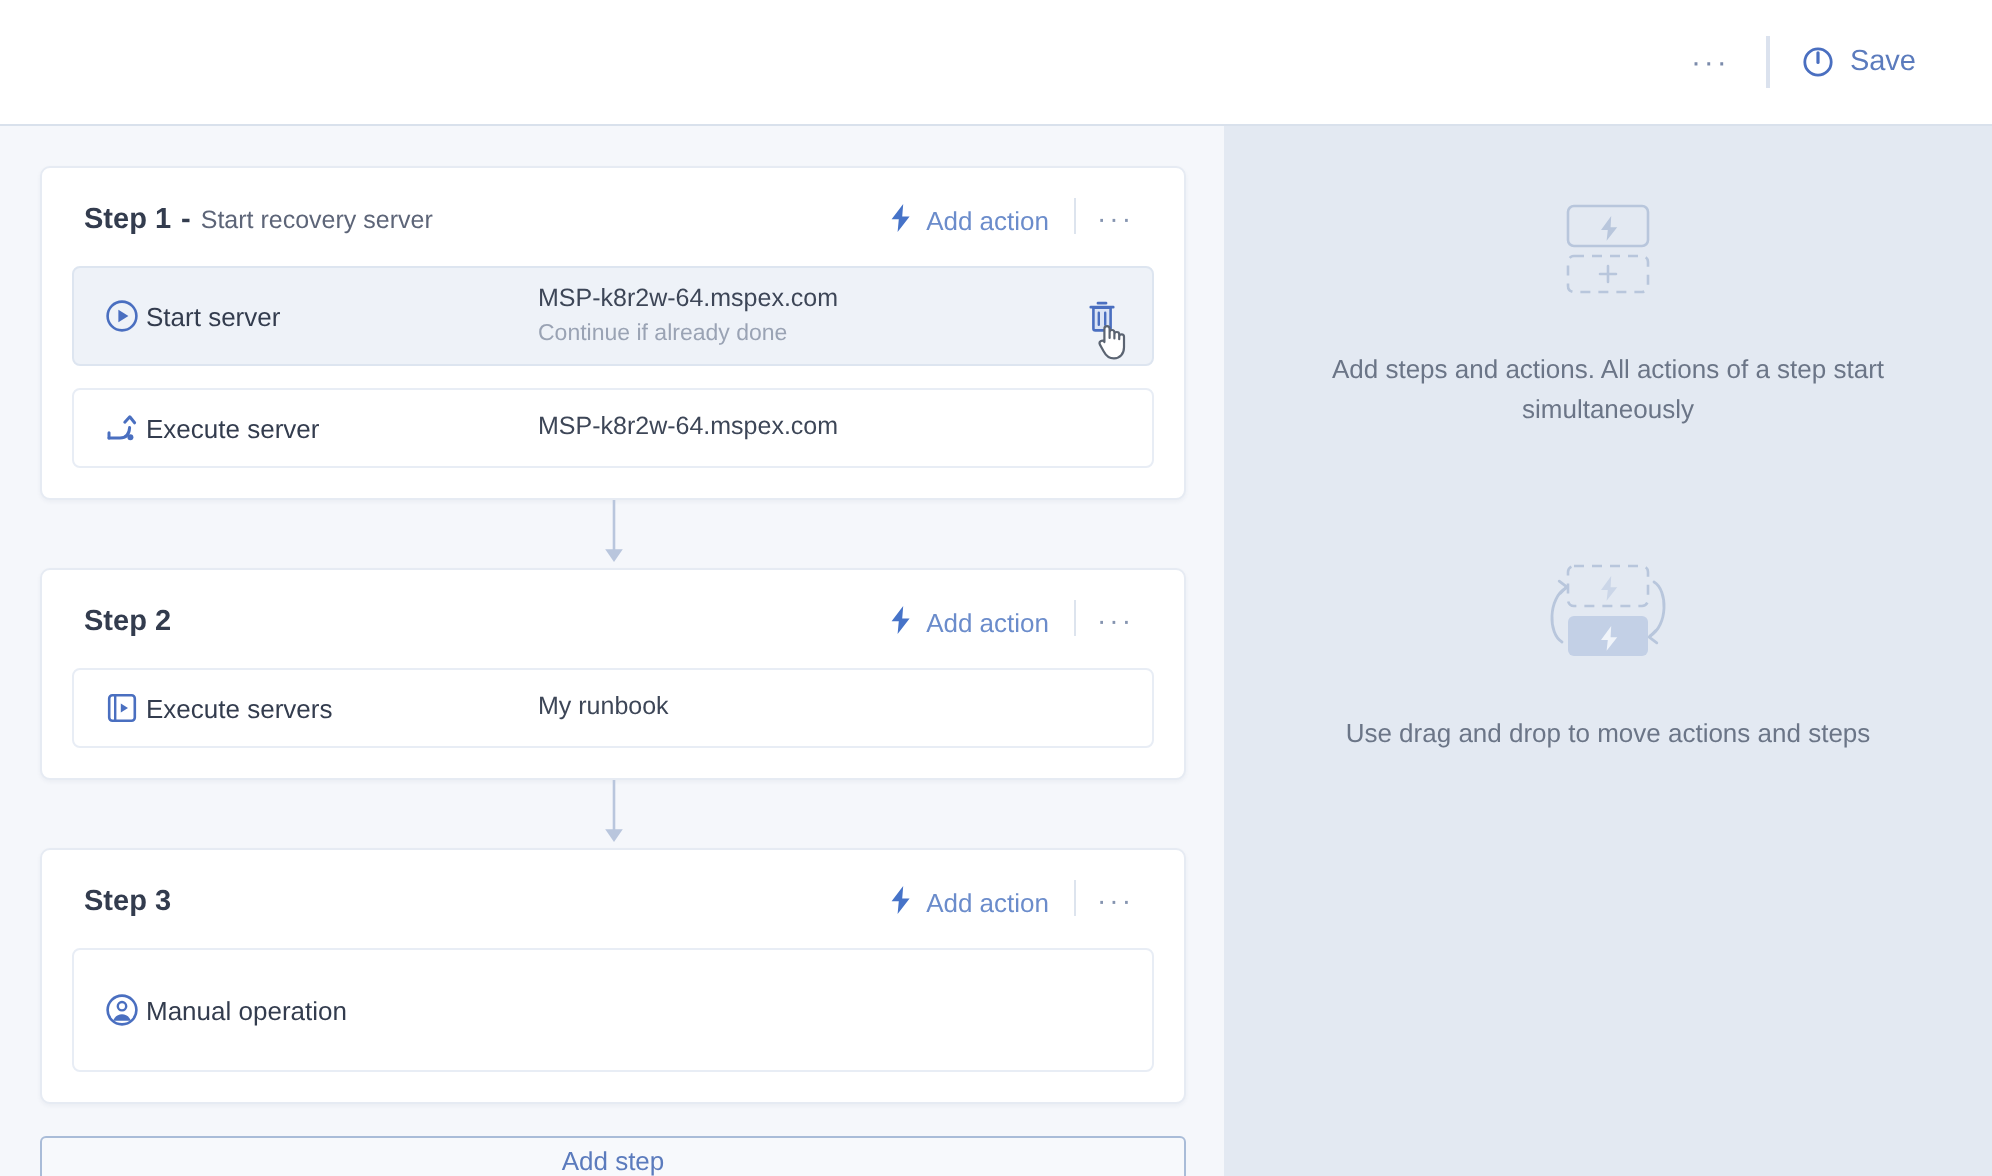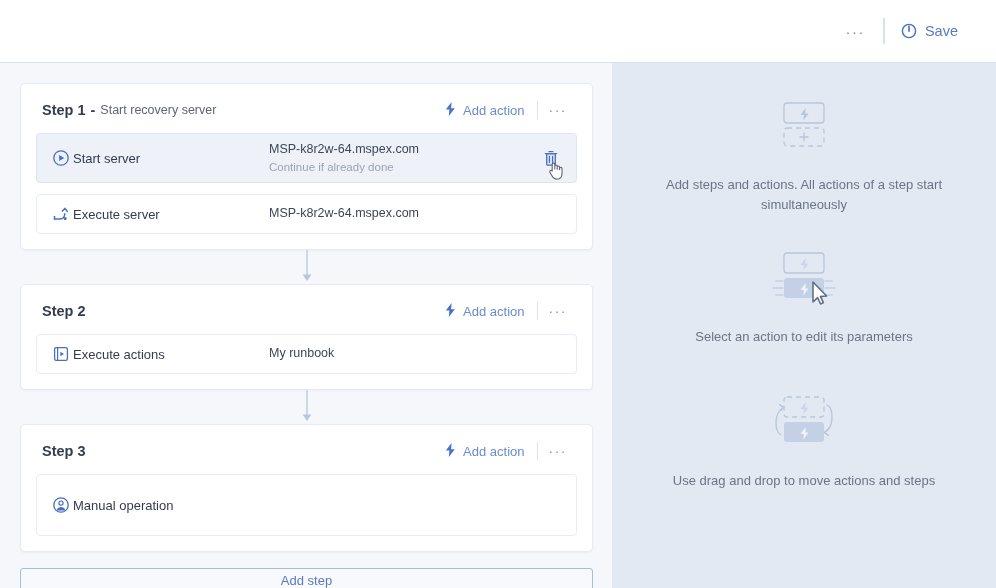--- a/index.html
+++ b/index.html
@@ -47,21 +47,21 @@
     background: #ffffff;
     border: 1px solid #e6ebf3;
     border-radius: 5px;
     box-shadow: 0 1px 2px rgba(40,60,100,.05);
     padding: 14px 15px 15px 15px;
   }
   .step-head { display: flex; align-items: center; height: 24px; padding: 0 1px 0 6px; }
   .step-title { font-size: 14.5px; font-weight: 700; color: #333c4e; }
   .step-dash { font-size: 14.5px; font-weight: 700; color: #333c4e; margin: 0 5px; }
   .step-sub { font-size: 12.5px; color: #5a6madd; color: #5d6578; }
-  .step-head-right { margin-left: auto; display: flex; align-items: center; }
+  .step-head-right { margin-left: auto; display: flex; align-items: flex-start; }
   .add-action {
     display: flex; align-items: center; gap: 7px;
     color: #6b8ccb; font-size: 13px; cursor: pointer; padding: 3px 10px 3px 4px;
   }
   .bolt { color: #4673c8; font-size: 13px; line-height: 1; }
   .mini-sep { width: 1px; height: 18px; background: #dde4ee; margin: 0 2px; }
   .row-dots { letter-spacing: 1.5px; font-size: 14px; color: #8594b0; padding: 2px 9px; cursor: pointer; }
 
   .action-row {
     display: flex; align-items: center;
@@ -216,21 +216,21 @@
         </div>
 
         <div class="action-row">
           <span class="action-icon">
             <svg width="18" height="18" viewBox="0 0 18 18">
               <rect x="2.6" y="2.6" width="12.8" height="12.8" rx="1.6" stroke="#4a6fc0" stroke-width="1.3" fill="none"></rect>
               <path d="M5.6 2.8 V15.2" stroke="#4a6fc0" stroke-width="1.2"></path>
               <path d="M8.4 6.8 L12 9 L8.4 11.2 Z" fill="#4a6fc0"></path>
             </svg>
           </span>
-          <span class="action-name">Execute actions</span>
+          <span class="action-name">Execute servers</span>
           <span class="action-value">
             <span>My runbook</span>
           </span>
         </div>
       </div>
 
       <div class="connector">
         <svg width="14" height="34" viewBox="0 0 14 34">
           <path d="M7 0 V26" stroke="#b9c6dd" stroke-width="1.3"></path>
           <path d="M2.6 24.6 L7 31 L11.4 24.6 Z" fill="#b9c6dd"></path>
@@ -280,34 +280,20 @@
             <path d="M41.6 13 L36.5 20 h3.4 l-.6 5.4 L44.6 18.6 h-3.3 z" fill="#b8c6dc"></path>
             <rect x="20" y="33" width="40" height="18" rx="3" stroke="#b8c6dc" stroke-width="1.3" fill="none" stroke-dasharray="5 4"></rect>
             <path d="M40 38 v8 M36 42 h8" stroke="#b8c6dc" stroke-width="1.3" stroke-linecap="round"></path>
           </svg>
         </div>
         <div class="hint-text">Add steps and actions. All actions of a step start simultaneously</div>
       </div>
 
       <div class="sp1"></div>
 
-      <div class="hint">
-        <div class="hint-art">
-          <svg width="100" height="70" viewBox="0 0 100 70">
-            <rect x="30" y="6" width="40" height="20" rx="3" stroke="#b8c6dc" stroke-width="1.3" fill="none"></rect>
-            <path d="M51.6 11 L46.5 18 h3.4 l-.6 5.4 L54.6 16.6 h-3.3 z" fill="#cbd6e8"></path>
-            <rect x="30" y="31" width="40" height="20" rx="3" fill="#c3d0e6"></rect>
-            <path d="M51.6 36 L46.5 43 h3.4 l-.6 5.4 L54.6 41.6 h-3.3 z" fill="#f0f4fa"></path>
-            <path d="M22 34 h7 M19 41 h10 M22 48 h7" stroke="#c3d0e6" stroke-width="1.5" stroke-linecap="round"></path>
-            <path d="M78 34 h-7 M81 41 h-10 M78 48 h-7" stroke="#c3d0e6" stroke-width="1.5" stroke-linecap="round"></path>
-            <path d="M59 35 L59 55 L63.6 50.6 L66.6 57 L69.4 55.6 L66.4 49.4 L72.6 49 Z" fill="#ffffff" stroke="#5d6a80" stroke-width="1.5" stroke-linejoin="round"></path>
-          </svg>
-        </div>
-        <div class="hint-text">Select an action to edit its parameters</div>
-      </div>
 
       <div class="sp2"></div>
 
       <div class="hint">
         <div class="hint-art">
           <svg width="100" height="70" viewBox="0 0 100 70">
             <rect x="30" y="6" width="40" height="20" rx="3" stroke="#b8c6dc" stroke-width="1.3" fill="none" stroke-dasharray="5 4"></rect>
             <path d="M51.6 11 L46.5 18 h3.4 l-.6 5.4 L54.6 16.6 h-3.3 z" fill="#cbd6e8"></path>
             <rect x="30" y="31" width="40" height="20" rx="3" fill="#c3d0e6"></rect>
             <path d="M51.6 36 L46.5 43 h3.4 l-.6 5.4 L54.6 41.6 h-3.3 z" fill="#f0f4fa"></path>

